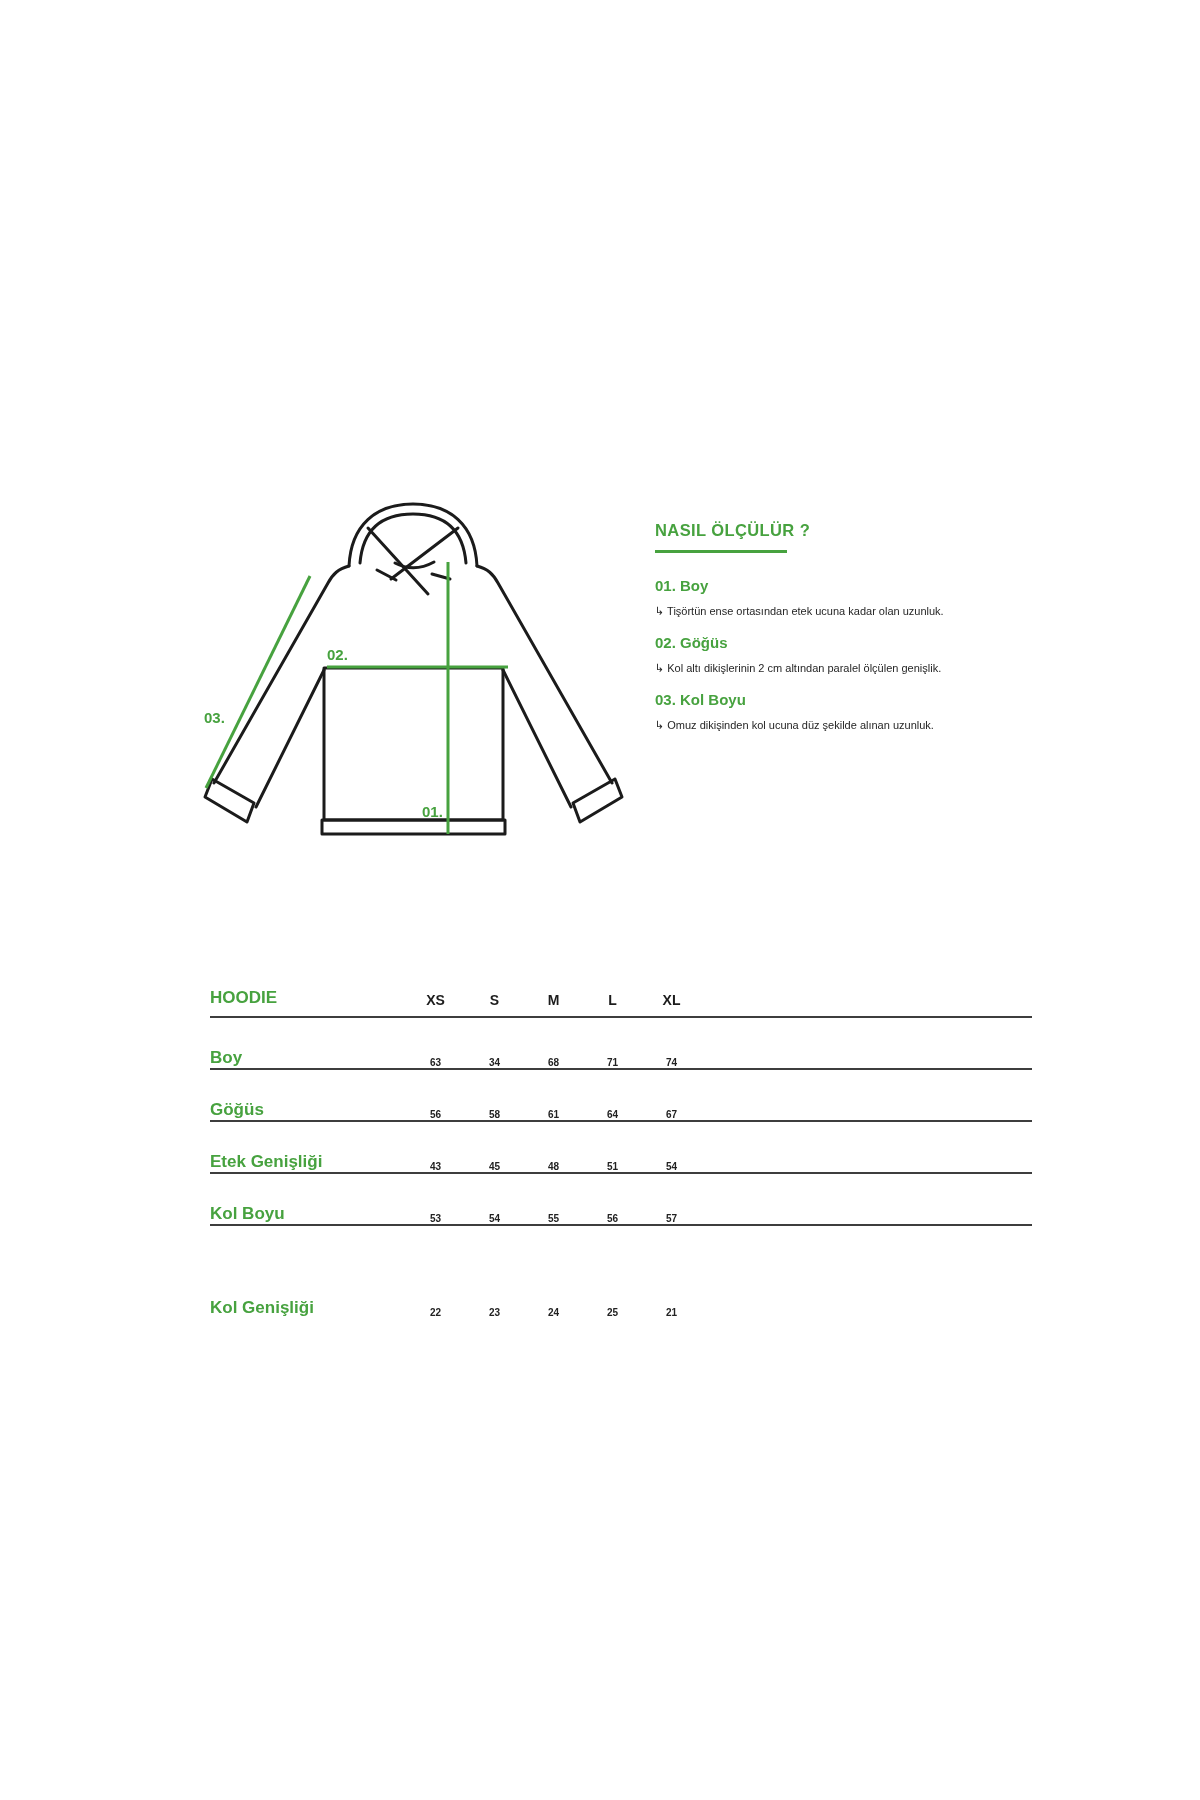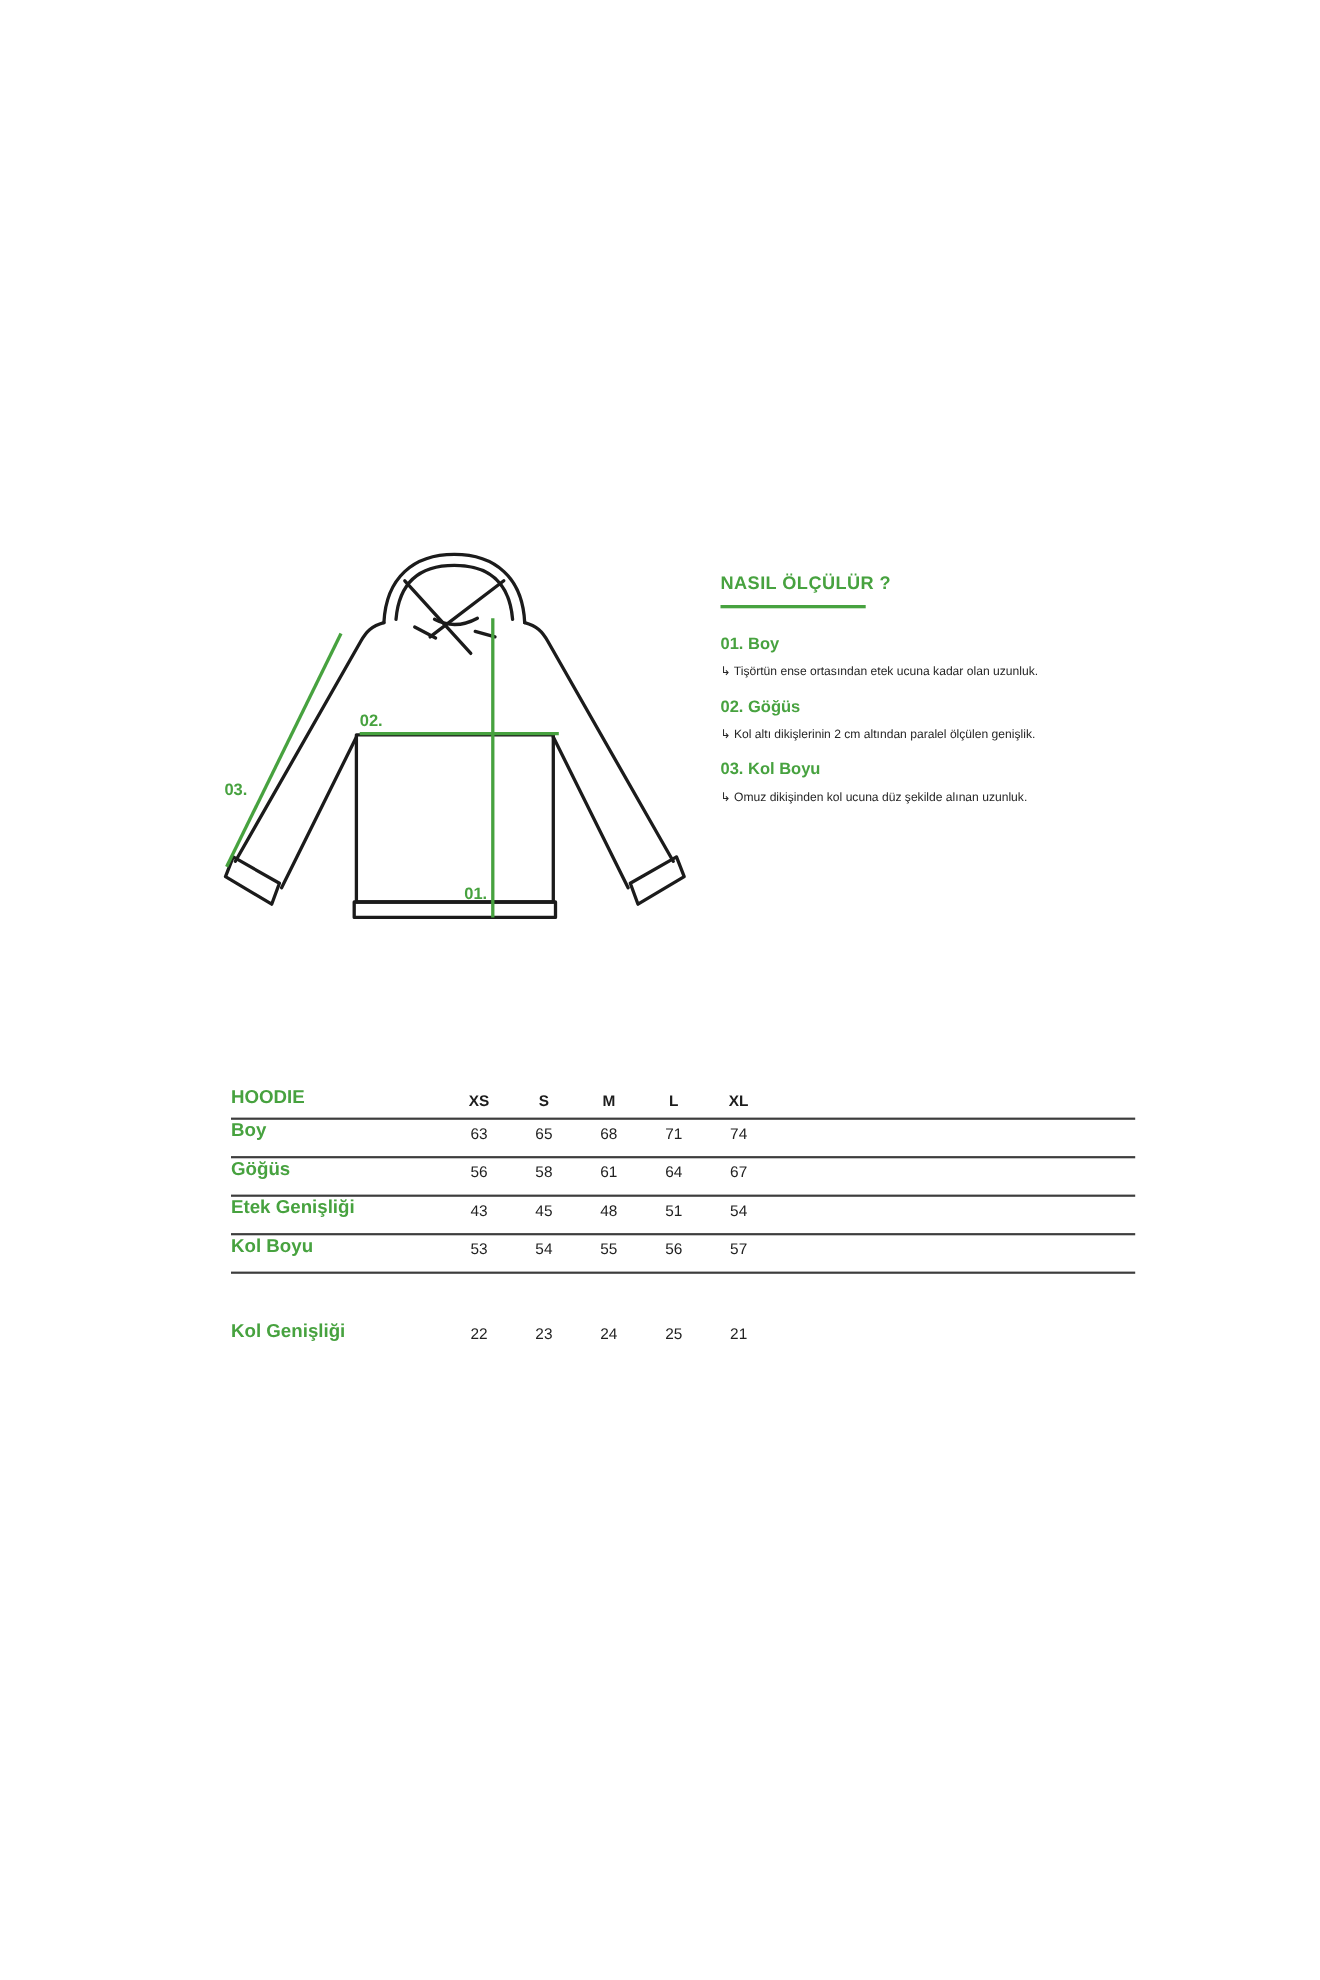--- a/index.html
+++ b/index.html
@@ -30,25 +30,25 @@
   
   #sizetable{position:absolute;left:210px;top:985px;width:822px;}
   .trow{
     display:grid;
     grid-template-columns:196px 59px 59px 59px 59px 59px 1fr;
     align-items:end;
     box-sizing:border-box;
     border-bottom:2px solid #3d3d3d;
   }
   .trow.thead{height:33px;padding-bottom:8px;}
-  .trow.tdata{height:35px;padding-bottom:13px;}
+  .trow.tdata{height:52px;}
   .trow.tdata.last{border-bottom:none;margin-top:40px;}
   .tlabel{font-size:17px;font-weight:bold;color:var(--green);text-align:left;}
   .tsize{font-size:14px;font-weight:bold;color:#1c1c1c;text-align:center;}
-  .tval{font-size:14px;font-weight:normal;color:#222222;text-align:center;}
+  .tval{font-size:10px;font-weight:bold;color:#222222;text-align:center;}
   :root{--green:#47A23F;}
 </style>
 </head>
 <body>
 
 <div id="page">
 
   <svg id="diagram" viewBox="0 0 480 420">
     <g stroke="#1b1b1b" stroke-width="3" fill="none" stroke-linecap="round" stroke-linejoin="round">
 
@@ -109,21 +109,21 @@
       <div class="tsize">S</div>
       <div class="tsize">M</div>
       <div class="tsize">L</div>
       <div class="tsize">XL</div>
       <div></div>
     </div>
 
     <div class="trow tdata">
       <div class="tlabel">Boy</div>
       <div class="tval">63</div>
-      <div class="tval">65</div>
+      <div class="tval">34</div>
       <div class="tval">68</div>
       <div class="tval">71</div>
       <div class="tval">74</div>
       <div></div>
     </div>
 
     <div class="trow tdata">
       <div class="tlabel">Göğüs</div>
       <div class="tval">56</div>
       <div class="tval">58</div>

